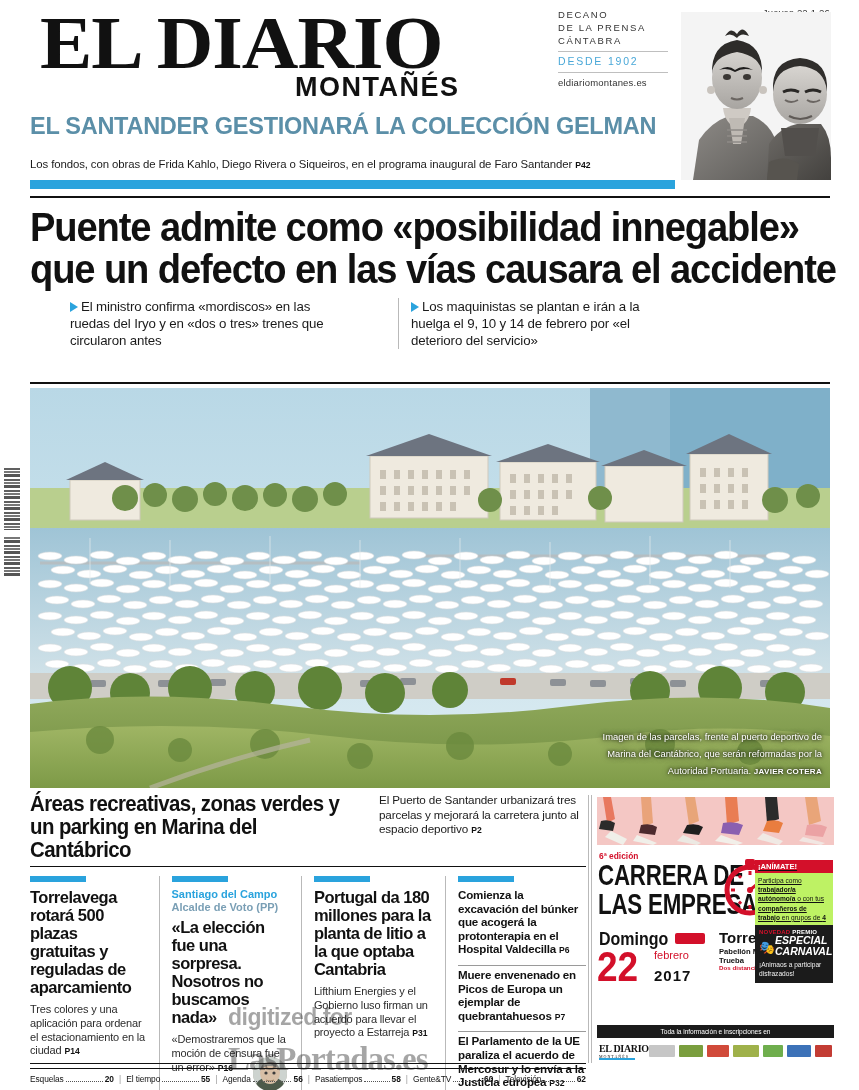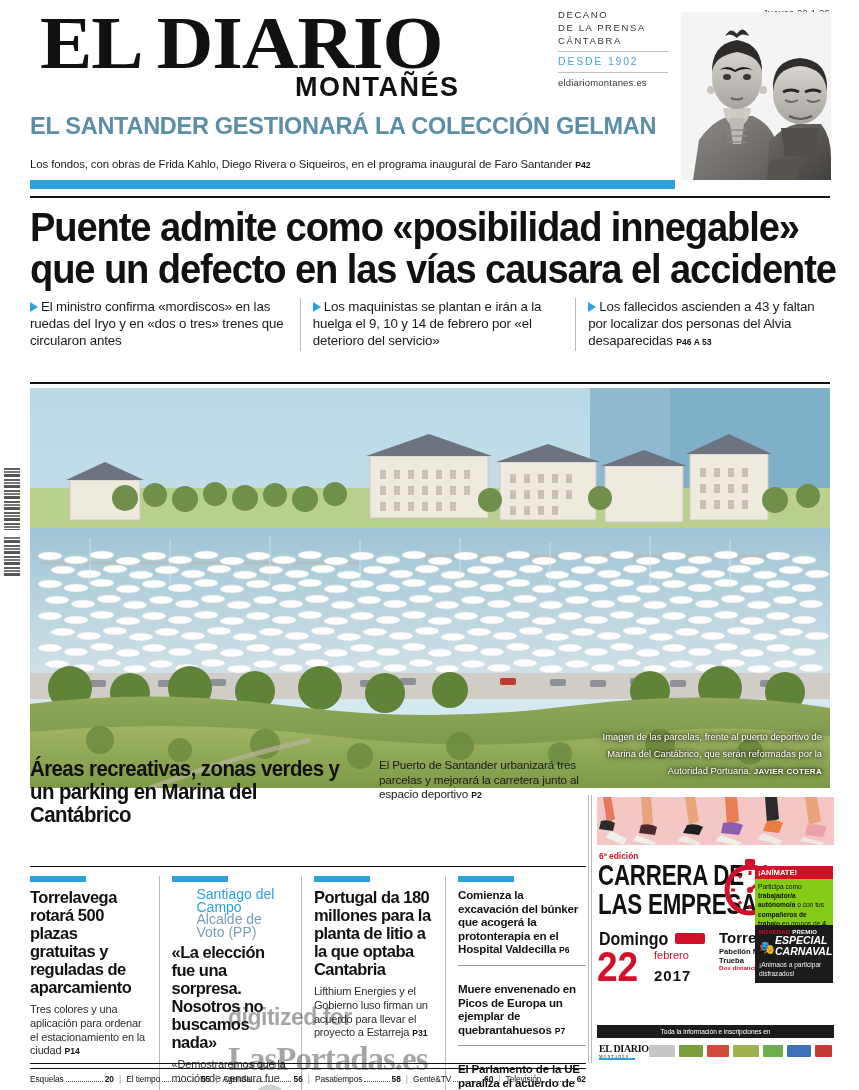--- a/index.html
+++ b/index.html
@@ -76,20 +76,21 @@
     font-size:41px;line-height:42px;letter-spacing:-1.2px;color:#111;
     transform:scaleX(.93);transform-origin:left top;
   }
   .mainhead div{white-space:nowrap;}
 
   
   .decks{position:absolute;left:30px;top:298px;width:800px;display:flex;}
   .deck{
     font-size:13.3px;line-height:17px;color:#1b1b1b;letter-spacing:-.15px;
     padding-right:12px;
+    margin-left:40px;
   }
   .deck.d1{width:276px;}
   .deck.d2{width:268px;border-left:1px solid #b9b9b9;padding-left:12px;}
   .deck.d3{width:246px;border-left:1px solid #b9b9b9;padding-left:12px;}
   .tri{
     display:inline-block;width:0;height:0;margin-right:3px;
     border-top:5px solid transparent;border-bottom:5px solid transparent;
     border-left:8px solid #2aa3dd;vertical-align:-1px;
   }
 
@@ -100,21 +101,21 @@
   }
   .photo-top-rule{position:absolute;left:30px;top:382px;width:800px;height:2px;background:#111;}
   .caption{
     position:absolute;right:8px;bottom:8px;width:222px;
     color:#fff;font-size:9.4px;line-height:17px;text-align:right;
     text-shadow:0 0 3px rgba(0,0,0,.95),0 0 6px rgba(0,0,0,.8);
   }
   .credit{font-weight:700;font-size:8px;letter-spacing:.3px;}
 
   
-  .sec2{position:absolute;left:30px;top:758px;width:800px;}
+  .sec2{position:absolute;left:30px;top:793px;width:800px;}
   .sec2-head{
     float:left;width:335px;
     font-family:"Liberation Sans", sans-serif;font-weight:700;
     font-size:21.5px;line-height:23px;letter-spacing:-.6px;color:#111;
     transform:scaleX(.95);transform-origin:left top;
   }
   .sec2-body{
     float:left;width:205px;margin-left:14px;
     font-size:11.7px;line-height:14.5px;color:#1b1b1b;letter-spacing:-.15px;
   }
@@ -129,28 +130,28 @@
   .col{position:relative;}
   .c1{width:132px;}
   .c2{width:133px;padding-left:12px;border-left:1px solid #b9b9b9;margin-left:12px;}
   .c3{width:135px;padding-left:12px;border-left:1px solid #b9b9b9;margin-left:12px;}
   .c4{width:145px;padding-left:12px;border-left:1px solid #b9b9b9;margin-left:12px;}
   .topbar{width:56px;height:6px;background:#2aa3dd;margin-bottom:6px;}
   .col-head{
     font-family:"Liberation Sans", sans-serif;font-weight:700;
     font-size:16.5px;line-height:18px;letter-spacing:-.5px;color:#111;
   }
-  .kicker{font-size:14px;line-height:12.5px;font-weight:400;color:#2aa3dd;margin-left:25px;}
+  .kicker{font-size:11px;line-height:12.5px;font-weight:700;color:#2aa3dd;}
   .kicker .role{color:#7a9fb5;}
   .col-body{
     margin-top:7px;font-size:11px;line-height:13.8px;color:#2c2c2c;letter-spacing:-.15px;
   }
   .brief{font-family:"Liberation Sans",sans-serif;font-weight:700;
     font-size:11.6px;line-height:13.6px;color:#111;letter-spacing:-.2px;}
-  .brief + .brief{border-top:1px solid #9a9a9a;margin-top:7px;padding-top:16px;}
+  .brief + .brief{border-top:1px solid #9a9a9a;margin-top:7px;padding-top:2px;}
   .mini-portrait{
     position:absolute;right:2px;bottom:0px;width:34px;height:34px;border-radius:50%;
     overflow:hidden;background:#b9b2a4;
   }
 
   
   .ad{position:absolute;left:597px;top:797px;width:237px;height:266px;overflow:hidden;}
   .ad-runners{position:relative;width:237px;height:48px;background:#f4c7c4;overflow:hidden;}
   .ad-main{position:relative;width:237px;height:176px;background:#fff;}
   .ad-edicion{position:absolute;left:2px;top:6px;font-size:8.4px;font-weight:700;color:#d3102a;}
@@ -165,21 +166,21 @@
     transform:scaleY(1.15);transform-origin:left top;}
   .ad-redbar{position:absolute;left:78px;top:88px;width:30px;height:11px;background:#d3102a;border-radius:2px;}
   .ad-bignum{position:absolute;left:0px;top:100px;font-weight:700;font-size:37px;line-height:37px;color:#d3102a;
     transform:scaleY(1.15);transform-origin:left top;}
   .ad-mes{position:absolute;left:57px;top:104px;font-weight:400;font-size:11px;color:#d3102a;}
   .ad-anio{position:absolute;left:57px;top:122px;font-weight:700;font-size:15px;color:#111;letter-spacing:1px;}
   .ad-city{position:absolute;left:122px;top:84px;font-weight:700;font-size:15px;color:#111;}
   .ad-venue{position:absolute;left:122px;top:102px;font-size:7.6px;font-weight:700;color:#111;}
   .ad-distlbl{position:absolute;left:122px;top:119px;font-size:6.2px;font-weight:700;color:#d3102a;}
   .ad-dist{position:absolute;left:168px;top:114px;font-weight:700;font-size:14px;color:#d3102a;}
-  .ad-box{position:absolute;left:158px;top:21px;width:78px;height:72px;background:#84cc16;}
+  .ad-box{position:absolute;left:158px;top:15px;width:78px;height:72px;background:#bef264;text-decoration:underline;}
   .ad-box-hd{background:#d3102a;color:#fff;font-weight:700;font-size:7.6px;padding:2px 3px;}
   .ad-box-tx{font-size:6.6px;line-height:9.2px;color:#111;padding:3px 3px 0 3px;}
   .ad-box-tx b{font-weight:700;}
   .ad-carnaval{position:absolute;left:158px;top:80px;width:78px;height:58px;background:#1b1b1b;color:#fff;}
   .nov{font-size:6px;font-weight:700;color:#d3102a;padding:4px 0 0 4px;letter-spacing:.2px;}
   .nov i{color:#fff;font-style:normal;}
   .carn{font-style:italic;font-weight:700;font-size:10.5px;line-height:11px;padding:0 0 0 20px;}
   .carn-sub{font-size:6.6px;line-height:8.6px;padding:4px 4px 0 4px;color:#f2f2f2;}
   .mask-ico{position:absolute;left:4px;top:16px;font-size:13px;line-height:13px;}
   .ad-strip{
@@ -308,24 +309,20 @@
     <div>Puente admite como «posibilidad innegable»</div>
     <div>que un defecto en las vías causara el accidente</div>
   </div>
 
   <div class="decks">
     <div class="deck d1">
       <span class="tri"></span><span>El ministro confirma «mordiscos» en las ruedas del Iryo y en «dos o tres» trenes que circularon antes</span>
     </div>
     <div class="deck d2">
       <span class="tri"></span><span>Los maquinistas se plantan e irán a la huelga el 9, 10 y 14 de febrero por «el deterioro del servicio»</span>
-    </div>
-    <div class="deck d3">
-      <span class="tri"></span><span>Los fallecidos ascienden a 43 y faltan por localizar dos personas del Alvia desaparecidas</span>
-      <span class="pageref">P46 A 53</span>
     </div>
   </div>
 
   <div class="photo-top-rule"></div>
   <div class="photo-wrap">
     <svg width="800" height="400" viewBox="0 0 800 400" preserveAspectRatio="none">
       <defs>
         <linearGradient id="sky" x1="0" y1="0" x2="0" y2="1">
           <stop offset="0" stop-color="#b9d8e6"></stop>
             <stop offset="1" stop-color="#dcecf2"></stop>

